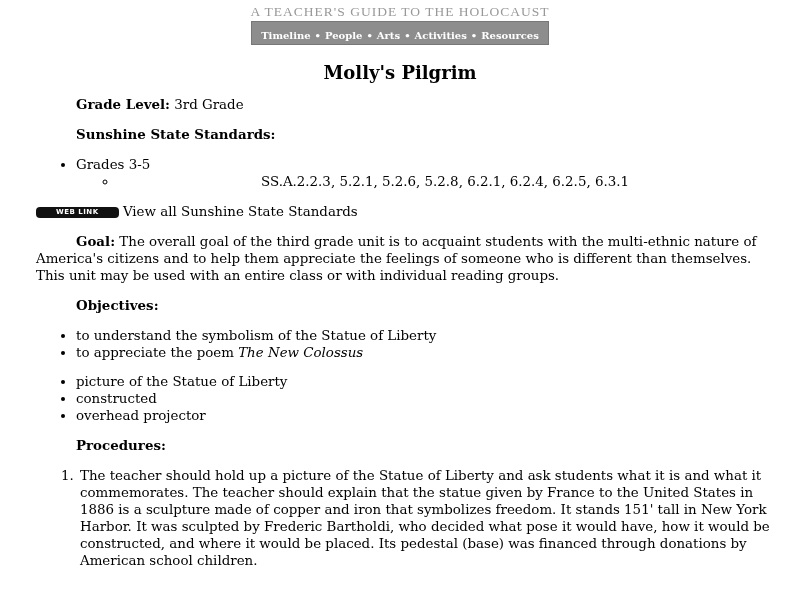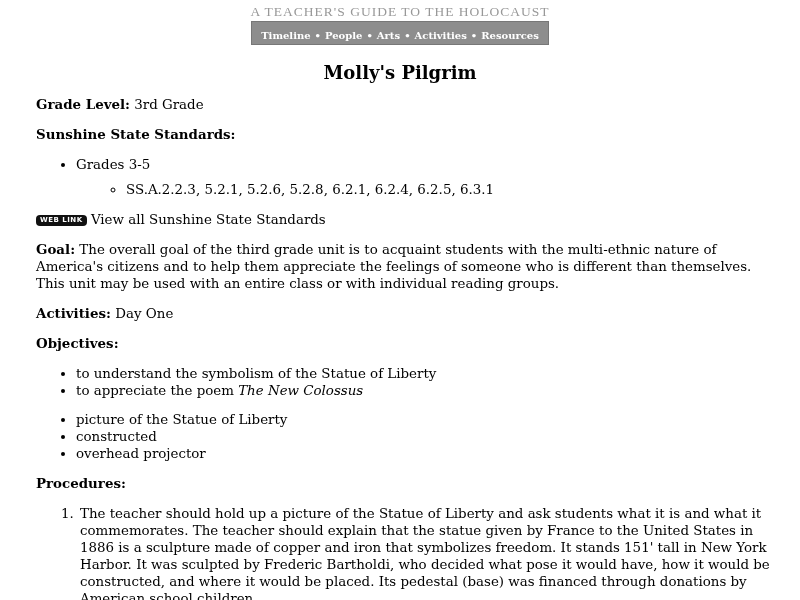--- a/index.html
+++ b/index.html
@@ -45,35 +45,35 @@
     margin: 17px 0 4px 0;
   }
   
   .content {
     margin: 0 28px 0 36px;
     font-size: 13.4px;
     line-height: 17px;
   }
   .content p { margin: 13px 0; }
   .content ul { margin: 12px 0; padding-left: 40px; list-style-type: disc; }
-  .content ul ul { margin: 8px; padding-left: 42px; list-style-type: circle; }
+  .content ul ul { margin: 0; padding-left: 42px; list-style-type: circle; text-align: center; }
   .content ol { margin: 13px 0; padding-left: 42px; }
   .content ol li { margin-bottom: 14px; padding-left: 2px; }
-  b { font-weight: bold; }
+  b { font-weight: bold; margin-left: 40px; }
   em { font-style: italic; }
   .weblink-badge {
     display: inline-block;
     background: #111111;
     color: #ffffff;
     font-family: "DejaVu Sans", sans-serif;
     font-weight: bold;
     font-size: 7px;
     line-height: 9px;
     letter-spacing: 0.5px;
-    padding: 1px 4px;
+    padding: 1px 20px;
     border-radius: 4px;
     vertical-align: 2px;
     cursor: pointer;
   }
   .weblink-text { cursor: pointer; }
 </style>
 </head>
 <body>
 
 <div class="page">
@@ -99,21 +99,20 @@
         <ul>
           <li>SS.A.2.2.3, 5.2.1, 5.2.6, 5.2.8, 6.2.1, 6.2.4, 6.2.5, 6.3.1</li>
         </ul>
       </li>
     </ul>
 
     <p><span class="weblink-badge">WEB LINK</span> <span class="weblink-text">View all Sunshine State Standards</span></p>
 
     <p><b>Goal:</b><span> The overall goal of the third grade unit is to acquaint students with the multi-ethnic nature of America's citizens and to help them appreciate the feelings of someone who is different than themselves. This unit may be used with an entire class or with individual reading groups.</span></p>
 
-    <p><b>Activities:</b> <span>Day One</span></p>
 
     <p><b>Objectives:</b></p>
 
     <ul>
       <li>to understand the symbolism of the Statue of Liberty</li>
       <li><span>to appreciate the poem </span><em>The New Colossus</em></li>
     </ul>
 
 
     <ul>

